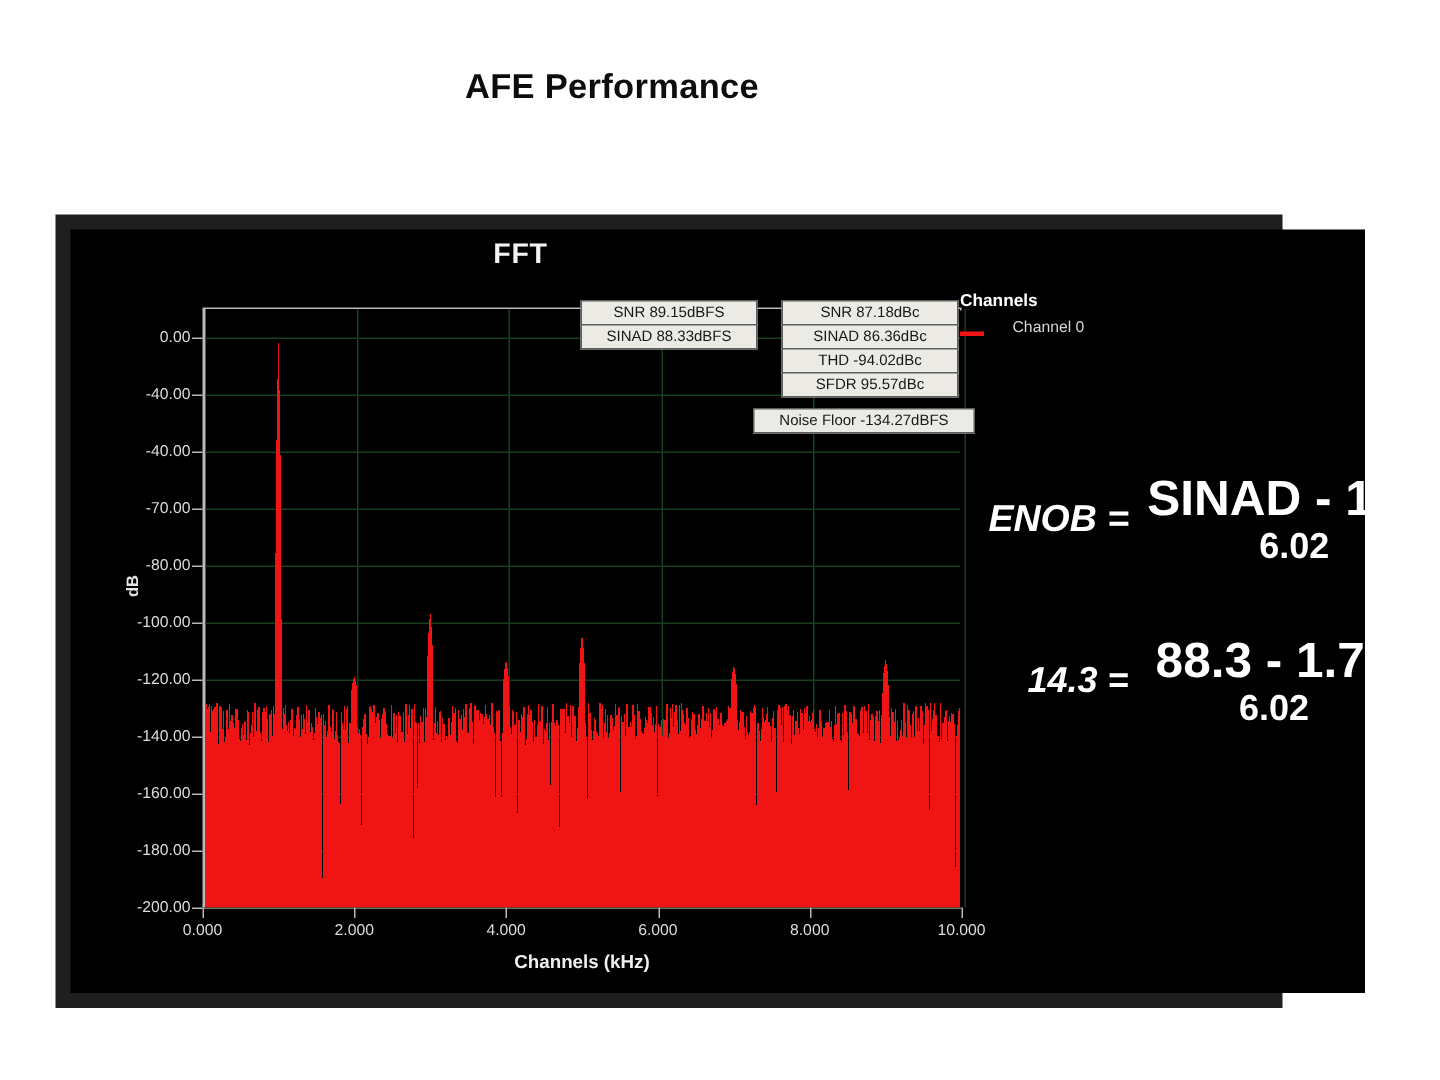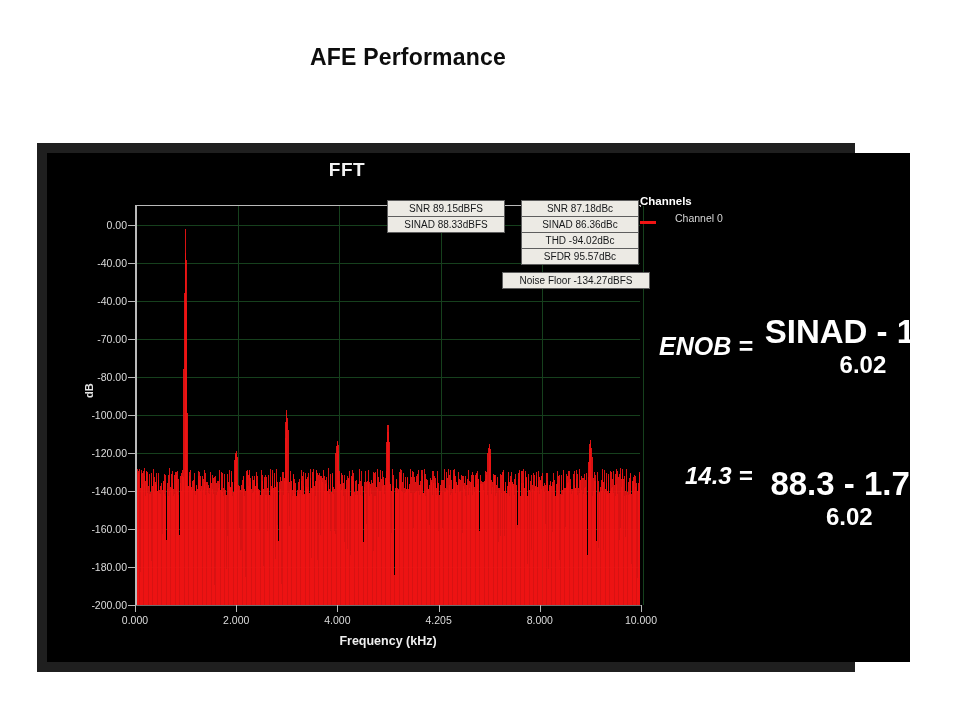--- a/index.html
+++ b/index.html
@@ -103,21 +103,21 @@
     position:absolute;left:612px;top:160px;width:250px;color:#ffffff;
   }
   .eq{display:flex;align-items:center;}
   .eq-lhs{font-size:25px;font-weight:bold;white-space:nowrap;font-style:italic;}
   .frac{display:inline-block;text-align:center;margin-left:6px;}
   .frac .num{font-size:33px;font-weight:bold;padding:0 6px 2px 6px;white-space:nowrap;}
   .frac .bar{height:3px;background:#ffffff;}
   .frac .den{font-size:24px;font-weight:bold;padding-top:3px;}
   #eq2{margin-top:42px;padding-left:26px;}
   #eq2 .eq-lhs{font-size:24px;}
-  #eq2 .frac{margin-left:12px;margin-top:44px;}
+  #eq2 .frac{margin-left:12px;}
 </style>
 </head>
 <body>
 
 <div id="slide-title">AFE Performance</div>
 
 <div id="panel">
   <div id="panel-inner">
 
     <div id="chart-block">
@@ -139,21 +139,21 @@
           <div class="grid-h" style="top: 399px;"></div>
           <div class="grid-v" style="left: 101.2px;"></div>
           <div class="grid-v" style="left: 202.4px;"></div>
           <div class="grid-v" style="left: 303.6px;"></div>
           <div class="grid-v" style="left: 404.8px;"></div>
           <div class="grid-v" style="left: 506px;"></div>
         </div>
       <div id="plot-bottom-rule"></div>
 
       <div id="ylabel">dB</div>
-      <div id="xlabel">Frequency (kHz)</div>
+      <div id="xlabel">Channels (kHz)</div>
 
       <div id="axes-dyn">
           <div class="ytick" style="top: 72px; left: 6px;">0.00</div>
           <div class="ytickmark" style="top: 72px; left: 81px;"></div>
           <div class="ytick" style="top: 110px; left: 6px;">-40.00</div>
           <div class="ytickmark" style="top: 110px; left: 81px;"></div>
           <div class="ytick" style="top: 148px; left: 6px;">-40.00</div>
           <div class="ytickmark" style="top: 148px; left: 81px;"></div>
           <div class="ytick" style="top: 186px; left: 6px;">-70.00</div>
           <div class="ytickmark" style="top: 186px; left: 81px;"></div>
@@ -170,21 +170,21 @@
           <div class="ytick" style="top: 414px; left: 6px;">-180.00</div>
           <div class="ytickmark" style="top: 414px; left: 81px;"></div>
           <div class="ytick" style="top: 452px; left: 6px;">-200.00</div>
           <div class="ytickmark" style="top: 452px; left: 81px;"></div>
           <div class="xtick" style="left: 88px;">0.000</div>
           <div class="xtickmark" style="left: 88px;"></div>
           <div class="xtick" style="left: 189.2px;">2.000</div>
           <div class="xtickmark" style="left: 189.2px;"></div>
           <div class="xtick" style="left: 290.4px;">4.000</div>
           <div class="xtickmark" style="left: 290.4px;"></div>
-          <div class="xtick" style="left: 391.6px;">4.205</div>
+          <div class="xtick" style="left: 391.6px;">6.000</div>
           <div class="xtickmark" style="left: 391.6px;"></div>
           <div class="xtick" style="left: 492.8px;">8.000</div>
           <div class="xtickmark" style="left: 492.8px;"></div>
           <div class="xtick" style="left: 594px;">10.000</div>
           <div class="xtickmark" style="left: 594px;"></div>
         </div>
 
       <div id="trace">
           <svg width="506" height="399" viewBox="0 0 506 399">
             <path d="M-2.00 399.00L-2.00 283.54M-1.44 399.00L-1.44 285.75M-0.87 399.00L-0.87 275.05M-0.31 399.00L-0.31 278.40M0.25 399.00L0.25 283.66M0.81 399.00L0.81 263.10M1.38 399.00L1.38 266.99M1.94 399.00L1.94 265.36M2.50 399.00L2.50 263.29M3.07 399.00L3.07 366.20M3.63 399.00L3.63 282.33M4.19 399.00L4.19 264.39M4.75 399.00L4.75 268.00M5.32 399.00L5.32 266.99M5.88 399.00L5.88 277.95M6.44 399.00L6.44 265.00M7.01 399.00L7.01 270.29M7.57 399.00L7.57 262.37M8.13 399.00L8.13 274.88M8.69 399.00L8.69 290.17M9.26 399.00L9.26 264.59M9.82 399.00L9.82 264.52M10.38 399.00L10.38 265.86M10.95 399.00L10.95 287.44M11.51 399.00L11.51 280.26M12.07 399.00L12.07 267.69M12.63 399.00L12.63 288.41M13.20 399.00L13.20 287.96M13.76 399.00L13.76 285.64M14.32 399.00L14.32 267.18M14.89 399.00L14.89 354.77M15.45 399.00L15.45 279.86M16.01 399.00L16.01 263.40M16.57 399.00L16.57 274.90M17.14 399.00L17.14 285.67M17.70 399.00L17.70 270.53M18.26 399.00L18.26 276.27M18.83 399.00L18.83 278.31M19.39 399.00L19.39 279.23M19.95 399.00L19.95 266.71M20.51 399.00L20.51 284.94M21.08 399.00L21.08 266.63M21.64 399.00L21.64 274.31M22.20 399.00L22.20 283.98M22.77 399.00L22.77 286.58M23.33 399.00L23.33 287.98M23.89 399.00L23.89 279.52M24.45 399.00L24.45 276.65M25.02 399.00L25.02 327.50M25.58 399.00L25.58 283.96M26.14 399.00L26.14 274.82M26.71 399.00L26.71 275.28M27.27 399.00L27.27 287.62M27.83 399.00L27.83 267.54M28.39 399.00L28.39 268.54M28.96 399.00L28.96 290.39M29.52 399.00L29.52 334.03M30.08 399.00L30.08 282.98M30.65 399.00L30.65 277.01M31.21 399.00L31.21 268.80M31.77 399.00L31.77 290.26M32.33 399.00L32.33 285.29M32.90 399.00L32.90 262.45M33.46 399.00L33.46 280.65M34.02 399.00L34.02 281.55M34.59 399.00L34.59 267.53M35.15 399.00L35.15 276.65M35.71 399.00L35.71 265.34M36.27 399.00L36.27 282.55M36.84 399.00L36.84 289.67M37.40 399.00L37.40 288.27M37.96 399.00L37.96 268.58M38.53 399.00L38.53 266.31M39.09 399.00L39.09 266.22M39.65 399.00L39.65 268.74M40.21 399.00L40.21 286.09M40.78 399.00L40.78 264.83M41.34 399.00L41.34 273.11M41.90 399.00L41.90 288.89M42.46 399.00L42.46 329.25M43.03 399.00L43.03 270.11M43.59 399.00L43.59 276.50M44.15 399.00L44.15 267.12M44.72 399.00L44.72 284.87M45.28 399.00L45.28 264.40M45.84 399.00L45.84 269.69M46.40 399.00L46.40 271.29M46.97 399.00L46.97 162.85M47.53 399.00L47.53 87.01M48.09 399.00L48.09 46.90M48.66 399.00L48.66 22.67M49.22 399.00L49.22 53.81M49.78 399.00L49.78 97.41M50.34 399.00L50.34 206.78M50.91 399.00L50.91 279.91M51.47 399.00L51.47 280.02M52.03 399.00L52.03 266.01M52.60 399.00L52.60 269.81M53.16 399.00L53.16 263.87M53.72 399.00L53.72 277.26M54.28 399.00L54.28 284.33M54.85 399.00L54.85 281.23M55.41 399.00L55.41 275.32M55.97 399.00L55.97 282.70M56.54 399.00L56.54 274.04M57.10 399.00L57.10 283.54M57.66 399.00L57.66 266.90M58.22 399.00L58.22 284.84M58.79 399.00L58.79 288.88M59.35 399.00L59.35 279.15M59.91 399.00L59.91 279.96M60.48 399.00L60.48 283.13M61.04 399.00L61.04 270.43M61.60 399.00L61.60 265.37M62.16 399.00L62.16 266.49M62.73 399.00L62.73 273.50M63.29 399.00L63.29 285.35M63.85 399.00L63.85 270.40M64.42 399.00L64.42 280.04M64.98 399.00L64.98 282.73M65.54 399.00L65.54 270.18M66.10 399.00L66.10 273.43M66.67 399.00L66.67 283.58M67.23 399.00L67.23 263.81M67.79 399.00L67.79 275.59M68.36 399.00L68.36 289.31M68.92 399.00L68.92 267.32M69.48 399.00L69.48 276.17M70.04 399.00L70.04 282.01M70.61 399.00L70.61 275.98M71.17 399.00L71.17 278.69M71.73 399.00L71.73 287.07M72.30 399.00L72.30 287.81M72.86 399.00L72.86 282.45M73.42 399.00L73.42 266.03M73.98 399.00L73.98 271.68M74.55 399.00L74.55 276.80M75.11 399.00L75.11 282.82M75.67 399.00L75.67 268.60M76.24 399.00L76.24 272.48M76.80 399.00L76.80 288.32M77.36 399.00L77.36 270.89M77.92 399.00L77.92 379.33M78.49 399.00L78.49 270.27M79.05 399.00L79.05 288.70M79.61 399.00L79.61 277.19M80.18 399.00L80.18 274.93M80.74 399.00L80.74 285.58M81.30 399.00L81.30 281.60M81.86 399.00L81.86 275.04M82.43 399.00L82.43 264.16M82.99 399.00L82.99 278.44M83.55 399.00L83.55 284.26M84.12 399.00L84.12 282.19M84.68 399.00L84.68 266.43M85.24 399.00L85.24 267.46M85.80 399.00L85.80 286.49M86.37 399.00L86.37 290.27M86.93 399.00L86.93 281.61M87.49 399.00L87.49 268.40M88.06 399.00L88.06 284.27M88.62 399.00L88.62 288.88M89.18 399.00L89.18 289.20M89.74 399.00L89.74 363.10M90.31 399.00L90.31 329.79M90.87 399.00L90.87 268.40M91.43 399.00L91.43 276.05M92.00 399.00L92.00 279.73M92.56 399.00L92.56 264.35M93.12 399.00L93.12 280.58M93.68 399.00L93.68 282.17M94.25 399.00L94.25 266.91M94.81 399.00L94.81 264.86M95.37 399.00L95.37 289.60M95.94 399.00L95.94 275.89M96.50 399.00L96.50 286.12M97.06 399.00L97.06 276.03M97.62 399.00L97.62 254.30M98.19 399.00L98.19 249.49M98.75 399.00L98.75 246.77M99.31 399.00L99.31 245.49M99.88 399.00L99.88 247.75M100.44 399.00L100.44 250.97M101.00 399.00L101.00 278.98M101.56 399.00L101.56 282.60M102.13 399.00L102.13 322.24M102.69 399.00L102.69 279.80M103.25 399.00L103.25 283.82M103.82 399.00L103.82 344.84M104.38 399.00L104.38 343.69M104.94 399.00L104.94 278.61M105.50 399.00L105.50 273.56M106.07 399.00L106.07 270.30M106.63 399.00L106.63 270.02M107.19 399.00L107.19 283.08M107.76 399.00L107.76 289.69M108.32 399.00L108.32 370.86M108.88 399.00L108.88 285.40M109.44 399.00L109.44 265.18M110.01 399.00L110.01 264.48M110.57 399.00L110.57 266.34M111.13 399.00L111.13 268.89M111.70 399.00L111.70 280.39M112.26 399.00L112.26 263.79M112.82 399.00L112.82 268.21M113.38 399.00L113.38 275.97M113.95 399.00L113.95 271.70M114.51 399.00L114.51 282.88M115.07 399.00L115.07 269.62M115.64 399.00L115.64 287.16M116.20 399.00L116.20 274.00M116.76 399.00L116.76 285.80M117.32 399.00L117.32 273.56M117.89 399.00L117.89 270.32M118.45 399.00L118.45 279.52M119.01 399.00L119.01 265.81M119.58 399.00L119.58 268.80M120.14 399.00L120.14 269.88M120.70 399.00L120.70 276.68M121.26 399.00L121.26 283.34M121.83 399.00L121.83 284.67M122.39 399.00L122.39 325.29M122.95 399.00L122.95 284.44M123.52 399.00L123.52 289.09M124.08 399.00L124.08 264.19M124.64 399.00L124.64 285.91M125.20 399.00L125.20 275.18M125.77 399.00L125.77 269.06M126.33 399.00L126.33 359.97M126.89 399.00L126.89 282.96M127.45 399.00L127.45 270.64M128.02 399.00L128.02 288.96M128.58 399.00L128.58 268.57M129.14 399.00L129.14 288.58M129.71 399.00L129.71 271.23M130.27 399.00L130.27 281.85M130.83 399.00L130.83 324.93M131.39 399.00L131.39 281.84M131.96 399.00L131.96 268.64M132.52 399.00L132.52 288.99M133.08 399.00L133.08 289.78M133.65 399.00L133.65 263.47M134.21 399.00L134.21 280.22M134.77 399.00L134.77 283.42M135.33 399.00L135.33 270.37M135.90 399.00L135.90 264.31M136.46 399.00L136.46 281.86M137.02 399.00L137.02 279.23M137.59 399.00L137.59 266.95M138.15 399.00L138.15 280.65M138.71 399.00L138.71 352.96M139.27 399.00L139.27 263.49M139.84 399.00L139.84 275.08M140.40 399.00L140.40 276.05M140.96 399.00L140.96 319.06M141.53 399.00L141.53 334.56M142.09 399.00L142.09 276.21M142.65 399.00L142.65 289.36M143.21 399.00L143.21 271.44M143.78 399.00L143.78 282.68M144.34 399.00L144.34 275.48M144.90 399.00L144.90 377.51M145.47 399.00L145.47 265.90M146.03 399.00L146.03 288.52M146.59 399.00L146.59 266.23M147.15 399.00L147.15 275.39M147.72 399.00L147.72 272.22M148.28 399.00L148.28 231.50M148.84 399.00L148.84 215.88M149.41 399.00L149.41 206.53M149.97 399.00L149.97 203.50M150.53 399.00L150.53 211.75M151.09 399.00L151.09 223.80M151.66 399.00L151.66 287.48M152.22 399.00L152.22 320.11M152.78 399.00L152.78 276.27M153.35 399.00L153.35 265.04M153.91 399.00L153.91 282.71M154.47 399.00L154.47 274.90M155.03 399.00L155.03 284.13M155.60 399.00L155.60 289.92M156.16 399.00L156.16 268.94M156.72 399.00L156.72 267.91M157.29 399.00L157.29 288.40M157.85 399.00L157.85 272.98M158.41 399.00L158.41 282.70M158.97 399.00L158.97 276.60M159.54 399.00L159.54 289.75M160.10 399.00L160.10 287.28M160.66 399.00L160.66 284.39M161.23 399.00L161.23 286.01M161.79 399.00L161.79 276.00M162.35 399.00L162.35 272.91M162.91 399.00L162.91 287.80M163.48 399.00L163.48 284.31M164.04 399.00L164.04 275.34M164.60 399.00L164.60 264.35M165.17 399.00L165.17 289.37M165.73 399.00L165.73 269.60M166.29 399.00L166.29 280.49M166.85 399.00L166.85 266.02M167.42 399.00L167.42 287.81M167.98 399.00L167.98 289.23M168.54 399.00L168.54 267.38M169.11 399.00L169.11 280.72M169.67 399.00L169.67 273.38M170.23 399.00L170.23 283.04M170.79 399.00L170.79 270.55M171.36 399.00L171.36 280.98M171.92 399.00L171.92 266.75M172.48 399.00L172.48 287.43M173.05 399.00L173.05 272.00M173.61 399.00L173.61 263.12M174.17 399.00L174.17 352.16M174.73 399.00L174.73 282.30M175.30 399.00L175.30 282.71M175.86 399.00L175.86 265.87M176.42 399.00L176.42 275.94M176.99 399.00L176.99 262.67M177.55 399.00L177.55 280.26M178.11 399.00L178.11 275.48M178.67 399.00L178.67 290.30M179.24 399.00L179.24 264.23M179.80 399.00L179.80 264.67M180.36 399.00L180.36 353.98M180.93 399.00L180.93 267.48M181.49 399.00L181.49 269.45M182.05 399.00L182.05 267.35M182.61 399.00L182.61 274.12M183.18 399.00L183.18 269.60M183.74 399.00L183.74 329.13M184.30 399.00L184.30 270.03M184.87 399.00L184.87 274.45M185.43 399.00L185.43 276.39M185.99 399.00L185.99 272.33M186.55 399.00L186.55 264.11M187.12 399.00L187.12 270.24M187.68 399.00L187.68 284.69M188.24 399.00L188.24 273.57M188.81 399.00L188.81 277.68M189.37 399.00L189.37 270.75M189.93 399.00L189.93 277.22M190.49 399.00L190.49 284.94M191.06 399.00L191.06 262.38M191.62 399.00L191.62 278.76M192.18 399.00L192.18 287.71M192.75 399.00L192.75 282.82M193.31 399.00L193.31 325.23M193.87 399.00L193.87 267.68M194.43 399.00L194.43 285.89M195.00 399.00L195.00 268.60M195.56 399.00L195.56 267.06M196.12 399.00L196.12 281.07M196.69 399.00L196.69 287.85M197.25 399.00L197.25 325.10M197.81 399.00L197.81 282.71M198.37 399.00L198.37 328.35M198.94 399.00L198.94 246.76M199.50 399.00L199.50 239.97M200.06 399.00L200.06 235.73M200.63 399.00L200.63 235.02M201.19 399.00L201.19 239.01M201.75 399.00L201.75 244.97M202.31 399.00L202.31 275.40M202.88 399.00L202.88 264.65M203.44 399.00L203.44 278.38M204.00 399.00L204.00 283.50M204.57 399.00L204.57 267.40M205.13 399.00L205.13 268.70M205.69 399.00L205.69 277.04M206.25 399.00L206.25 290.20M206.82 399.00L206.82 276.97M207.38 399.00L207.38 268.63M207.94 399.00L207.94 335.78M208.51 399.00L208.51 282.93M209.07 399.00L209.07 274.05M209.63 399.00L209.63 282.29M210.19 399.00L210.19 343.30M210.76 399.00L210.76 269.95M211.32 399.00L211.32 272.15M211.88 399.00L211.88 272.85M212.44 399.00L212.44 265.31M213.01 399.00L213.01 349.27M213.57 399.00L213.57 290.39M214.13 399.00L214.13 286.62M214.70 399.00L214.70 270.12M215.26 399.00L215.26 264.25M215.82 399.00L215.82 270.53M216.38 399.00L216.38 275.17M216.95 399.00L216.95 267.00M217.51 399.00L217.51 285.93M218.07 399.00L218.07 275.28M218.64 399.00L218.64 288.93M219.20 399.00L219.20 274.05M219.76 399.00L219.76 285.33M220.32 399.00L220.32 285.23M220.89 399.00L220.89 288.95M221.45 399.00L221.45 277.62M222.01 399.00L222.01 263.29M222.58 399.00L222.58 275.45M223.14 399.00L223.14 289.13M223.70 399.00L223.70 274.89M224.26 399.00L224.26 264.55M224.83 399.00L224.83 281.31M225.39 399.00L225.39 289.95M225.95 399.00L225.95 280.22M226.52 399.00L226.52 335.67M227.08 399.00L227.08 281.07M227.64 399.00L227.64 276.17M228.20 399.00L228.20 265.36M228.77 399.00L228.77 287.51M229.33 399.00L229.33 275.72M229.89 399.00L229.89 317.52M230.46 399.00L230.46 275.02M231.02 399.00L231.02 276.56M231.58 399.00L231.58 263.61M232.14 399.00L232.14 289.95M232.71 399.00L232.71 275.98M233.27 399.00L233.27 278.29M233.83 399.00L233.83 281.94M234.40 399.00L234.40 273.97M234.96 399.00L234.96 288.29M235.52 399.00L235.52 277.06M236.08 399.00L236.08 345.08M236.65 399.00L236.65 266.41M237.21 399.00L237.21 289.70M237.77 399.00L237.77 266.96M238.34 399.00L238.34 289.67M238.90 399.00L238.90 266.42M239.46 399.00L239.46 281.40M240.02 399.00L240.02 282.85M240.59 399.00L240.59 262.84M241.15 399.00L241.15 330.90M241.71 399.00L241.71 271.38M242.28 399.00L242.28 285.00M242.84 399.00L242.84 275.74M243.40 399.00L243.40 264.02M243.96 399.00L243.96 285.40M244.53 399.00L244.53 273.10M245.09 399.00L245.09 264.78M245.65 399.00L245.65 280.38M246.22 399.00L246.22 271.01M246.78 399.00L246.78 274.06M247.34 399.00L247.34 288.23M247.90 399.00L247.90 279.39M248.47 399.00L248.47 271.77M249.03 399.00L249.03 265.29M249.59 399.00L249.59 235.99M250.16 399.00L250.16 225.85M250.72 399.00L250.72 219.28M251.28 399.00L251.28 219.28M251.84 399.00L251.84 225.85M252.41 399.00L252.41 235.99M252.97 399.00L252.97 275.87M253.53 399.00L253.53 277.70M254.10 399.00L254.10 285.36M254.66 399.00L254.66 326.81M255.22 399.00L255.22 262.84M255.78 399.00L255.78 279.65M256.35 399.00L256.35 269.16M256.91 399.00L256.91 280.46M257.47 399.00L257.47 369.32M258.04 399.00L258.04 287.49M258.60 399.00L258.60 281.56M259.16 399.00L259.16 272.91M259.72 399.00L259.72 274.17M260.29 399.00L260.29 287.34M260.85 399.00L260.85 281.62M261.41 399.00L261.41 282.79M261.98 399.00L261.98 284.44M262.54 399.00L262.54 266.23M263.10 399.00L263.10 262.77M263.66 399.00L263.66 266.82M264.23 399.00L264.23 284.53M264.79 399.00L264.79 263.78M265.35 399.00L265.35 286.27M265.92 399.00L265.92 276.27M266.48 399.00L266.48 266.79M267.04 399.00L267.04 287.02M267.60 399.00L267.60 281.80M268.17 399.00L268.17 270.87M268.73 399.00L268.73 285.82M269.29 399.00L269.29 282.62M269.86 399.00L269.86 282.71M270.42 399.00L270.42 270.64M270.98 399.00L270.98 272.45M271.54 399.00L271.54 282.95M272.11 399.00L272.11 280.48M272.67 399.00L272.67 277.95M273.23 399.00L273.23 263.36M273.80 399.00L273.80 287.07M274.36 399.00L274.36 270.68M274.92 399.00L274.92 287.17M275.48 399.00L275.48 265.06M276.05 399.00L276.05 265.89M276.61 399.00L276.61 322.05M277.17 399.00L277.17 271.05M277.74 399.00L277.74 286.62M278.30 399.00L278.30 275.64M278.86 399.00L278.86 286.39M279.42 399.00L279.42 270.14M279.99 399.00L279.99 284.89M280.55 399.00L280.55 267.50M281.11 399.00L281.11 263.56M281.68 399.00L281.68 285.21M282.24 399.00L282.24 278.81M282.80 399.00L282.80 289.49M283.36 399.00L283.36 275.19M283.93 399.00L283.93 278.65M284.49 399.00L284.49 263.69M285.05 399.00L285.05 263.86M285.62 399.00L285.62 270.35M286.18 399.00L286.18 287.46M286.74 399.00L286.74 286.62M287.30 399.00L287.30 284.55M287.87 399.00L287.87 263.24M288.43 399.00L288.43 290.35M288.99 399.00L288.99 267.70M289.56 399.00L289.56 273.38M290.12 399.00L290.12 273.94M290.68 399.00L290.68 281.41M291.24 399.00L291.24 282.59M291.81 399.00L291.81 283.39M292.37 399.00L292.37 319.23M292.93 399.00L292.93 279.10M293.49 399.00L293.49 272.32M294.06 399.00L294.06 274.06M294.62 399.00L294.62 275.79M295.18 399.00L295.18 289.22M295.75 399.00L295.75 265.24M296.31 399.00L296.31 277.41M296.87 399.00L296.87 265.01M297.43 399.00L297.43 269.50M298.00 399.00L298.00 277.33M298.56 399.00L298.56 272.19M299.12 399.00L299.12 289.03M299.69 399.00L299.69 281.81M300.25 399.00L300.25 276.34M300.81 399.00L300.81 264.85M301.37 399.00L301.37 324.90M301.94 399.00L301.94 276.51M302.50 399.00L302.50 288.82M303.06 399.00L303.06 278.94M303.63 399.00L303.63 286.75M304.19 399.00L304.19 273.70M304.75 399.00L304.75 284.63M305.31 399.00L305.31 273.63M305.88 399.00L305.88 321.81M306.44 399.00L306.44 274.05M307.00 399.00L307.00 286.44M307.57 399.00L307.57 263.48M308.13 399.00L308.13 282.37M308.69 399.00L308.69 285.75M309.25 399.00L309.25 282.70M309.82 399.00L309.82 265.89M310.38 399.00L310.38 284.27M310.94 399.00L310.94 272.35M311.51 399.00L311.51 263.26M312.07 399.00L312.07 278.90M312.63 399.00L312.63 268.94M313.19 399.00L313.19 288.63M313.76 399.00L313.76 264.00M314.32 399.00L314.32 274.01M314.88 399.00L314.88 286.64M315.45 399.00L315.45 283.28M316.01 399.00L316.01 264.33M316.57 399.00L316.57 281.59M317.13 399.00L317.13 262.70M317.70 399.00L317.70 267.62M318.26 399.00L318.26 286.56M318.82 399.00L318.82 269.80M319.39 399.00L319.39 275.89M319.95 399.00L319.95 277.62M320.51 399.00L320.51 278.51M321.07 399.00L321.07 266.02M321.64 399.00L321.64 275.78M322.20 399.00L322.20 272.85M322.76 399.00L322.76 285.90M323.33 399.00L323.33 284.61M323.89 399.00L323.89 274.02M324.45 399.00L324.45 268.80M325.01 399.00L325.01 270.06M325.58 399.00L325.58 326.77M326.14 399.00L326.14 269.97M326.70 399.00L326.70 280.34M327.27 399.00L327.27 283.06M327.83 399.00L327.83 277.43M328.39 399.00L328.39 290.23M328.95 399.00L328.95 269.68M329.52 399.00L329.52 279.21M330.08 399.00L330.08 279.17M330.64 399.00L330.64 273.26M331.21 399.00L331.21 289.09M331.77 399.00L331.77 264.39M332.33 399.00L332.33 282.17M332.89 399.00L332.89 274.63M333.46 399.00L333.46 275.50M334.02 399.00L334.02 269.30M334.58 399.00L334.58 274.78M335.15 399.00L335.15 265.90M335.71 399.00L335.71 289.26M336.27 399.00L336.27 278.69M336.83 399.00L336.83 269.22M337.40 399.00L337.40 286.13M337.96 399.00L337.96 280.99M338.52 399.00L338.52 269.13M339.09 399.00L339.09 266.92M339.65 399.00L339.65 268.23M340.21 399.00L340.21 277.90M340.77 399.00L340.77 265.11M341.34 399.00L341.34 273.21M341.90 399.00L341.90 273.09M342.46 399.00L342.46 325.12M343.03 399.00L343.03 277.51M343.59 399.00L343.59 269.37M344.15 399.00L344.15 275.12M344.71 399.00L344.71 277.65M345.28 399.00L345.28 278.19M345.84 399.00L345.84 276.06M346.40 399.00L346.40 275.83M346.97 399.00L346.97 283.82M347.53 399.00L347.53 274.85M348.09 399.00L348.09 273.49M348.65 399.00L348.65 264.85M349.22 399.00L349.22 268.91M349.78 399.00L349.78 266.04M350.34 399.00L350.34 289.18M350.91 399.00L350.91 246.60M351.47 399.00L351.47 241.70M352.03 399.00L352.03 238.35M352.59 399.00L352.59 239.58M353.16 399.00L353.16 243.38M353.72 399.00L353.72 249.73M354.28 399.00L354.28 287.60M354.85 399.00L354.85 273.92M355.41 399.00L355.41 280.85M355.97 399.00L355.97 275.57M356.53 399.00L356.53 267.58M357.10 399.00L357.10 268.53M357.66 399.00L357.66 268.99M358.22 399.00L358.22 268.97M358.79 399.00L358.79 289.92M359.35 399.00L359.35 278.90M359.91 399.00L359.91 286.79M360.47 399.00L360.47 271.06M361.04 399.00L361.04 281.88M361.60 399.00L361.60 335.54M362.16 399.00L362.16 283.97M362.73 399.00L362.73 281.92M363.29 399.00L363.29 267.83M363.85 399.00L363.85 329.97M364.41 399.00L364.41 269.08M364.98 399.00L364.98 286.84M365.54 399.00L365.54 265.92M366.10 399.00L366.10 263.97M366.67 399.00L366.67 265.56M367.23 399.00L367.23 330.46M367.79 399.00L367.79 285.36M368.35 399.00L368.35 276.26M368.92 399.00L368.92 281.61M369.48 399.00L369.48 286.59M370.04 399.00L370.04 287.93M370.61 399.00L370.61 280.07M371.17 399.00L371.17 265.89M371.73 399.00L371.73 272.20M372.29 399.00L372.29 290.26M372.86 399.00L372.86 275.63M373.42 399.00L373.42 274.12M373.98 399.00L373.98 270.18M374.55 399.00L374.55 265.58M375.11 399.00L375.11 276.19M375.67 399.00L375.67 275.55M376.23 399.00L376.23 279.55M376.80 399.00L376.80 277.80M377.36 399.00L377.36 288.80M377.92 399.00L377.92 272.90M378.48 399.00L378.48 267.82M379.05 399.00L379.05 284.00M379.61 399.00L379.61 279.23M380.17 399.00L380.17 318.69M380.74 399.00L380.74 321.94M381.30 399.00L381.30 267.39M381.86 399.00L381.86 273.45M382.42 399.00L382.42 264.20M382.99 399.00L382.99 265.92M383.55 399.00L383.55 289.61M384.11 399.00L384.11 277.20M384.68 399.00L384.68 265.39M385.24 399.00L385.24 288.86M385.80 399.00L385.80 264.79M386.36 399.00L386.36 277.01M386.93 399.00L386.93 263.46M387.49 399.00L387.49 281.91M388.05 399.00L388.05 267.44M388.62 399.00L388.62 264.98M389.18 399.00L389.18 272.18M389.74 399.00L389.74 270.86M390.30 399.00L390.30 357.93M390.87 399.00L390.87 290.22M391.43 399.00L391.43 271.13M391.99 399.00L391.99 267.50M392.56 399.00L392.56 283.97M393.12 399.00L393.12 285.62M393.68 399.00L393.68 274.53M394.24 399.00L394.24 344.47M394.81 399.00L394.81 268.80M395.37 399.00L395.37 279.29M395.93 399.00L395.93 283.17M396.50 399.00L396.50 266.82M397.06 399.00L397.06 284.74M397.62 399.00L397.62 269.21M398.18 399.00L398.18 279.90M398.75 399.00L398.75 280.78M399.31 399.00L399.31 266.10M399.87 399.00L399.87 269.61M400.44 399.00L400.44 280.98M401.00 399.00L401.00 264.80M401.56 399.00L401.56 274.72M402.12 399.00L402.12 288.30M402.69 399.00L402.69 271.34M403.25 399.00L403.25 275.03M403.81 399.00L403.81 274.09M404.38 399.00L404.38 283.44M404.94 399.00L404.94 269.52M405.50 399.00L405.50 267.16M406.06 399.00L406.06 280.11M406.63 399.00L406.63 282.21M407.19 399.00L407.19 276.59M407.75 399.00L407.75 286.29M408.32 399.00L408.32 318.28M408.88 399.00L408.88 279.43M409.44 399.00L409.44 267.16M410.00 399.00L410.00 267.44M410.57 399.00L410.57 274.93M411.13 399.00L411.13 285.39M411.69 399.00L411.69 363.40M412.26 399.00L412.26 279.46M412.82 399.00L412.82 281.06M413.38 399.00L413.38 276.21M413.94 399.00L413.94 275.12M414.51 399.00L414.51 279.64M415.07 399.00L415.07 275.57M415.63 399.00L415.63 325.73M416.20 399.00L416.20 267.41M416.76 399.00L416.76 278.57M417.32 399.00L417.32 274.45M417.88 399.00L417.88 286.99M418.45 399.00L418.45 289.62M419.01 399.00L419.01 288.42M419.57 399.00L419.57 277.56M420.14 399.00L420.14 264.61M420.70 399.00L420.70 276.84M421.26 399.00L421.26 270.00M421.82 399.00L421.82 284.04M422.39 399.00L422.39 269.41M422.95 399.00L422.95 353.67M423.51 399.00L423.51 287.51M424.08 399.00L424.08 288.80M424.64 399.00L424.64 269.44M425.20 399.00L425.20 283.90M425.76 399.00L425.76 288.75M426.33 399.00L426.33 263.69M426.89 399.00L426.89 268.32M427.45 399.00L427.45 282.10M428.02 399.00L428.02 281.86M428.58 399.00L428.58 320.63M429.14 399.00L429.14 281.28M429.70 399.00L429.70 268.35M430.27 399.00L430.27 270.33M430.83 399.00L430.83 277.00M431.39 399.00L431.39 275.68M431.96 399.00L431.96 264.73M432.52 399.00L432.52 264.64M433.08 399.00L433.08 279.93M433.64 399.00L433.64 273.12M434.21 399.00L434.21 287.85M434.77 399.00L434.77 282.78M435.33 399.00L435.33 283.12M435.90 399.00L435.90 284.56M436.46 399.00L436.46 267.77M437.02 399.00L437.02 279.39M437.58 399.00L437.58 265.45M438.15 399.00L438.15 282.47M438.71 399.00L438.71 282.48M439.27 399.00L439.27 264.45M439.84 399.00L439.84 273.38M440.40 399.00L440.40 267.90M440.96 399.00L440.96 288.77M441.52 399.00L441.52 282.35M442.09 399.00L442.09 263.27M442.65 399.00L442.65 287.00M443.21 399.00L443.21 273.95M443.78 399.00L443.78 274.07M444.34 399.00L444.34 269.74M444.90 399.00L444.90 283.93M445.46 399.00L445.46 272.33M446.03 399.00L446.03 288.04M446.59 399.00L446.59 271.63M447.15 399.00L447.15 281.51M447.72 399.00L447.72 267.69M448.28 399.00L448.28 281.39M448.84 399.00L448.84 274.49M449.40 399.00L449.40 267.06M449.97 399.00L449.97 289.20M450.53 399.00L450.53 349.16M451.09 399.00L451.09 270.85M451.66 399.00L451.66 255.68M452.22 399.00L452.22 242.81M452.78 399.00L452.78 237.68M453.34 399.00L453.34 234.02M453.91 399.00L453.91 236.87M454.47 399.00L454.47 241.59M455.03 399.00L455.03 250.51M455.60 399.00L455.60 290.11M456.16 399.00L456.16 271.81M456.72 399.00L456.72 284.57M457.28 399.00L457.28 266.27M457.85 399.00L457.85 274.85M458.41 399.00L458.41 268.88M458.97 399.00L458.97 275.18M459.54 399.00L459.54 334.53M460.10 399.00L460.10 266.49M460.66 399.00L460.66 288.05M461.22 399.00L461.22 274.73M461.79 399.00L461.79 342.49M462.35 399.00L462.35 287.28M462.91 399.00L462.91 286.07M463.47 399.00L463.47 280.66M464.04 399.00L464.04 274.02M464.60 399.00L464.60 284.78M465.16 399.00L465.16 273.18M465.73 399.00L465.73 262.73M466.29 399.00L466.29 343.53M466.85 399.00L466.85 275.63M467.41 399.00L467.41 285.77M467.98 399.00L467.98 263.99M468.54 399.00L468.54 283.20M469.10 399.00L469.10 267.44M469.67 399.00L469.67 277.42M470.23 399.00L470.23 285.49M470.79 399.00L470.79 287.85M471.35 399.00L471.35 269.81M471.92 399.00L471.92 268.25M472.48 399.00L472.48 286.91M473.04 399.00L473.04 285.40M473.61 399.00L473.61 264.84M474.17 399.00L474.17 266.15M474.73 399.00L474.73 281.54M475.29 399.00L475.29 272.53M475.86 399.00L475.86 281.14M476.42 399.00L476.42 286.91M476.98 399.00L476.98 264.61M477.55 399.00L477.55 279.45M478.11 399.00L478.11 268.00M478.67 399.00L478.67 290.18M479.23 399.00L479.23 277.61M479.80 399.00L479.80 262.67M480.36 399.00L480.36 287.85M480.92 399.00L480.92 264.56M481.49 399.00L481.49 271.18M482.05 399.00L482.05 267.64M482.61 399.00L482.61 333.69M483.17 399.00L483.17 262.37M483.74 399.00L483.74 322.30M484.30 399.00L484.30 281.38M484.86 399.00L484.86 273.11M485.43 399.00L485.43 267.18M485.99 399.00L485.99 262.87M486.55 399.00L486.55 273.45M487.11 399.00L487.11 270.34M487.68 399.00L487.68 289.89M488.24 399.00L488.24 284.94M488.80 399.00L488.80 330.99M489.37 399.00L489.37 288.94M489.93 399.00L489.93 262.62M490.49 399.00L490.49 286.44M491.05 399.00L491.05 289.37M491.62 399.00L491.62 276.23M492.18 399.00L492.18 287.80M492.74 399.00L492.74 271.90M493.31 399.00L493.31 268.09M493.87 399.00L493.87 267.26M494.43 399.00L494.43 287.79M494.99 399.00L494.99 357.69M495.56 399.00L495.56 274.60M496.12 399.00L496.12 271.12M496.68 399.00L496.68 275.40M497.25 399.00L497.25 269.26M497.81 399.00L497.81 285.13M498.37 399.00L498.37 270.14M498.93 399.00L498.93 280.59M499.50 399.00L499.50 276.77M500.06 399.00L500.06 371.93M500.62 399.00L500.62 284.65M501.19 399.00L501.19 277.09M501.75 399.00L501.75 284.26M502.31 399.00L502.31 267.83M502.87 399.00L502.87 265.84M503.44 399.00L503.44 279.74M504.00 399.00L504.00 278.03" stroke="#f01414" stroke-width="0.9" fill="none" shape-rendering="crispEdges"></path>

